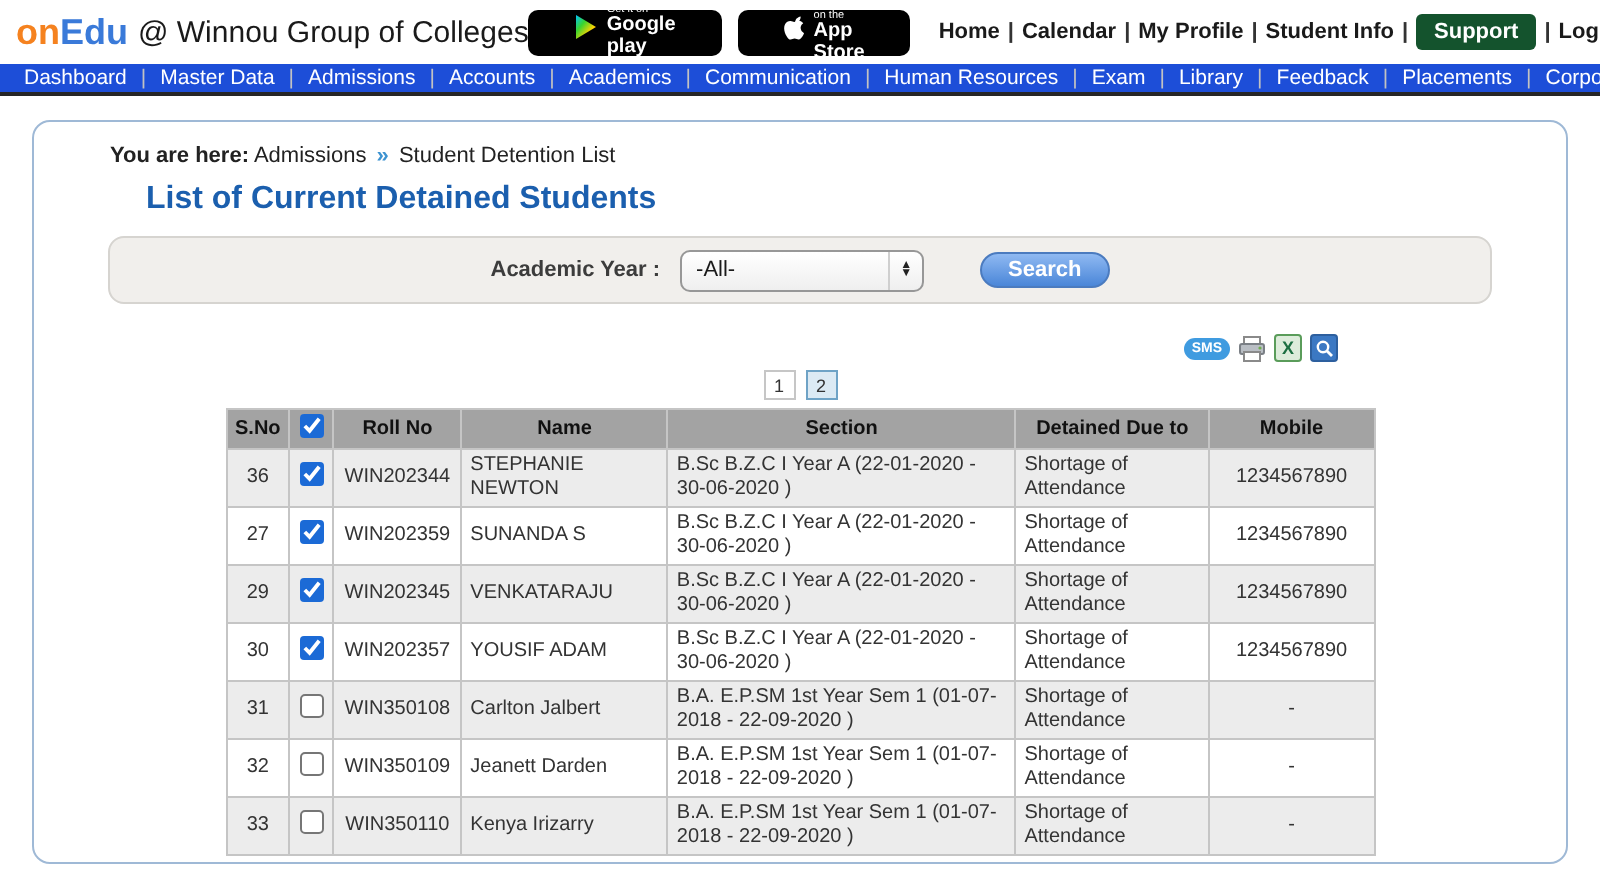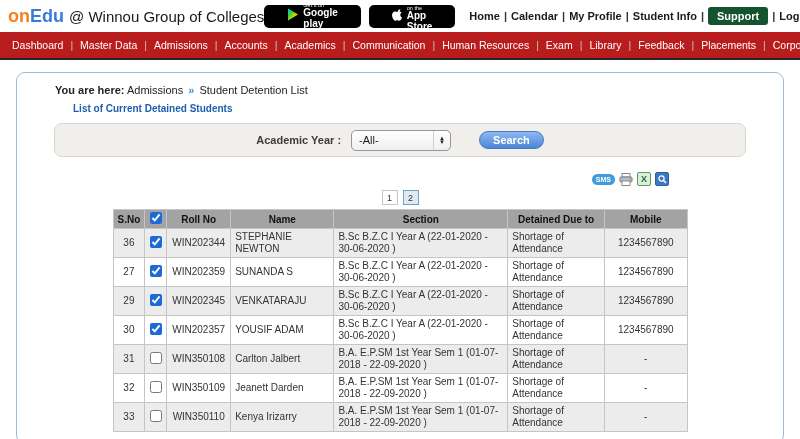--- a/index.html
+++ b/index.html
@@ -20,38 +20,38 @@
     border-radius:5px; height:23px; padding:2px 23px; cursor:pointer; }
   .store-badge .txt { display:flex; flex-direction:column; line-height:1.05; }
   .store-badge .txt .t1 { font-size:5.5px; }
   .store-badge .txt .t2 { font-size:10px; font-weight:bold; }
   .hdr-links { display:flex; align-items:center; font-size:11px; font-weight:bold; white-space:nowrap; }
   .hdr-links .sep { padding:0 4px; color:#333; }
   .hdr-link { cursor:pointer; }
   .hdr-link.support { background:#14532d; border-radius:3px; padding:3px 9px; color:#fff; }
 
   
-  .nav-bar { display:flex; align-items:center; height:28px; background:#b91c1c;
+  .nav-bar { display:flex; align-items:center; height:16px; background:#1d4ed8;
     border-bottom:2px solid #262626; color:#fff; font-size:10.5px; padding:0 10px; white-space:nowrap; }
   .nav-item { cursor:pointer; padding:0 2px; }
   .nav-sep { color:#c2c2c2; padding:0 5px; }
 
   
   .content-box { margin:12px 16px 0 16px; border:1px solid #9fb9d6; border-radius:9px;
     background:#fff; height:372px; padding-top:2px; }
   .breadcrumb { font-size:11px; padding:9px 0 0 38px; color:#222; }
   .breadcrumb .bc-prefix { font-weight:bold; }
   .breadcrumb .bc-sep { color:#3d93d1; font-weight:bold; padding:0 2px; }
-  .page-title { font-size:10px; font-weight:bold; color:#1b5fae; padding:7px 0 0 56px; }
+  .page-title { font-size:16px; font-weight:bold; color:#1b5fae; padding:7px 0 0 56px; }
 
   
   .filter-bar { margin:9px auto 0 auto; width:692px; height:34px; background:#f1efec;
     border:1px solid #d6d4d0; border-radius:8px; display:flex; align-items:center; justify-content:center; gap:10px; }
   .filter-label { font-size:11px; font-weight:bold; color:#3c3c3c; }
-  .select-box { width:100px; height:21px; border:1px solid #979797; border-radius:5px;
+  .select-box { width:122px; height:21px; border:1px solid #979797; border-radius:5px;
     background:linear-gradient(#ffffff,#efefef); display:flex; align-items:center;
     font-size:11px; padding-left:7px; cursor:pointer; }
   .select-box .stepper { margin-left:auto; display:flex; flex-direction:column; align-items:center;
     justify-content:center; font-size:6px; line-height:4px; color:#222; padding:0 5px; border-left:1px solid #cfcfcf; height:100%; }
   .search-btn { background:linear-gradient(#8fb9f2,#4a86d8); border:1px solid #4b7bbf; border-radius:10px;
     color:#fff; font-weight:bold; font-size:11px; padding:2px 13px; margin-left:18px; cursor:pointer; }
 
   
   .tool-row { display:flex; justify-content:flex-end; align-items:center; gap:4px;
     padding-right:114px; margin-top:14px; height:16px; }

